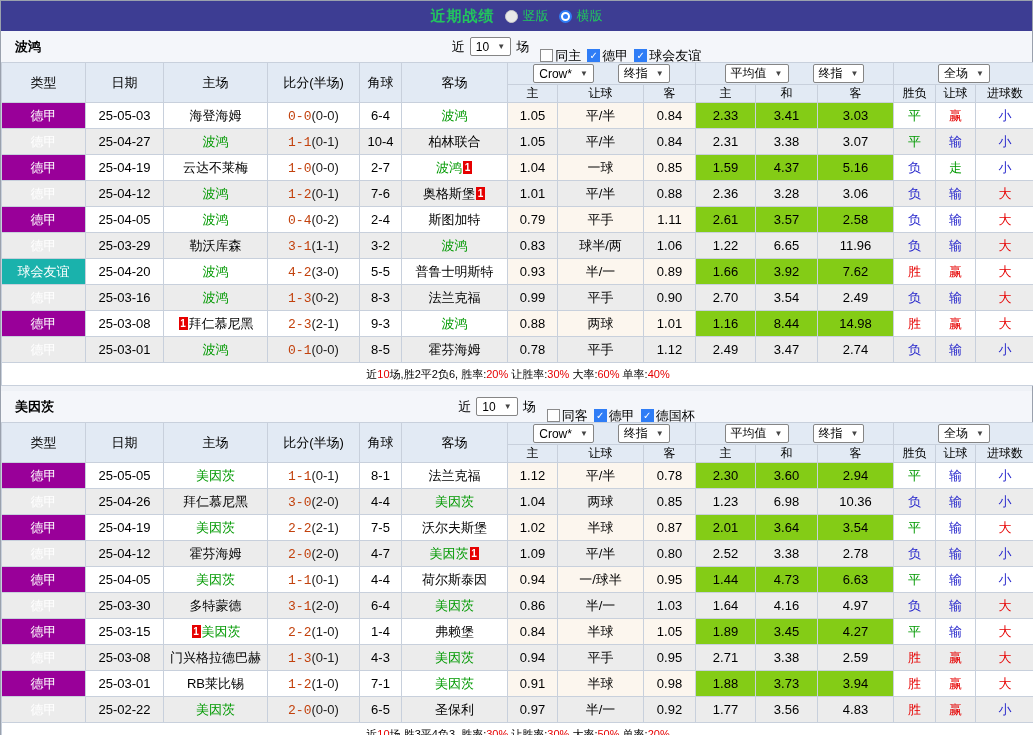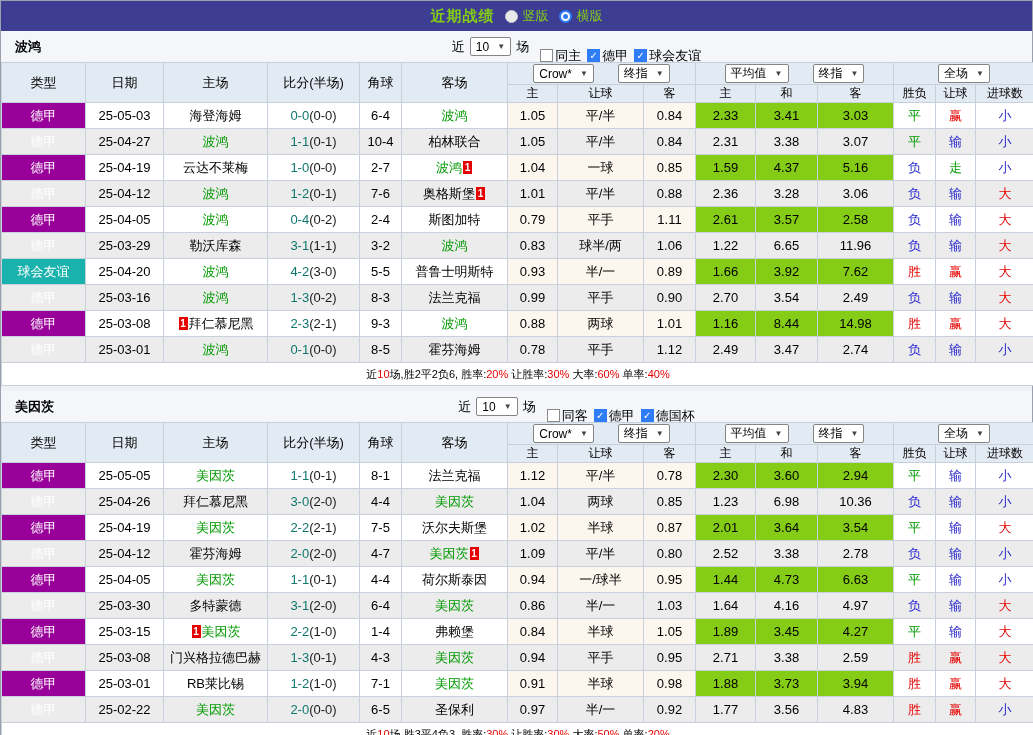--- a/index.html
+++ b/index.html
@@ -9,21 +9,21 @@
     background:#ffffff;
     width:1033px;
   }
   .page {
     width:1033px; height:735px;
     border:1px solid #9aa1ad;
     background:#eef1f6;
   }
   
   .topbar {
-    height:30px; background:#3d3d93; color:#84cc16;
+    height:30px; background:#3d3d93; color:#22c55e;
     display:flex; align-items:center; justify-content:center; gap:10px;
   }
   .topbar .title { font-weight:bold; font-size:15px; letter-spacing:1px; }
   .radio-item { display:inline-flex; align-items:center; gap:5px; font-size:13px; cursor:pointer; }
   .radio { width:13px; height:13px; border-radius:50%; display:inline-flex; align-items:center; justify-content:center; }
   .radio.off { background:#e9e9e9; border:1px solid #cccccc; }
   .radio.on  { background:#fff; border:2px solid #2f7df6; }
   .radio .dot { width:5px; height:5px; border-radius:50%; background:#2f7df6; }
   
   .filter-row {
@@ -54,21 +54,21 @@
   thead td { background:#e2eaf4; color:#000; }
   thead tr.h1 td { height:22px; }
   thead tr.h2 td { height:16px; font-size:12px; }
   .hdr-sel-group { display:flex; align-items:center; justify-content:center; gap:24px; }
   tbody td { height:26px; background:#fff; }
   tbody tr.alt td { background:#ececec; }
   tbody td.odds { background:#fcf6ee; }
   tbody td.avg  { background:#84cc16; }
   tbody td.type-league   { background:#990099; color:#fff; }
   tbody td.type-friendly { background:#1ab2ac; color:#fff; }
-  .ft { color:#0f766e; }
+  .ft { color:#c2410c;font-family:Liberation Mono, monospace; }
   .ht { color:#1a1a1a; }
   .team-green { color:#009900; }
   .c-red   { color:#e60000; }
   .c-green { color:#009900; }
   .c-blue  { color:#2828cc; }
   .redcard {
     display:inline-block; background:#e60000; color:#fff;
     font-size:10px; font-weight:bold; line-height:13px;
     min-width:9px; height:13px; padding:0 1px; margin:0 1px; vertical-align:1px;
   }

